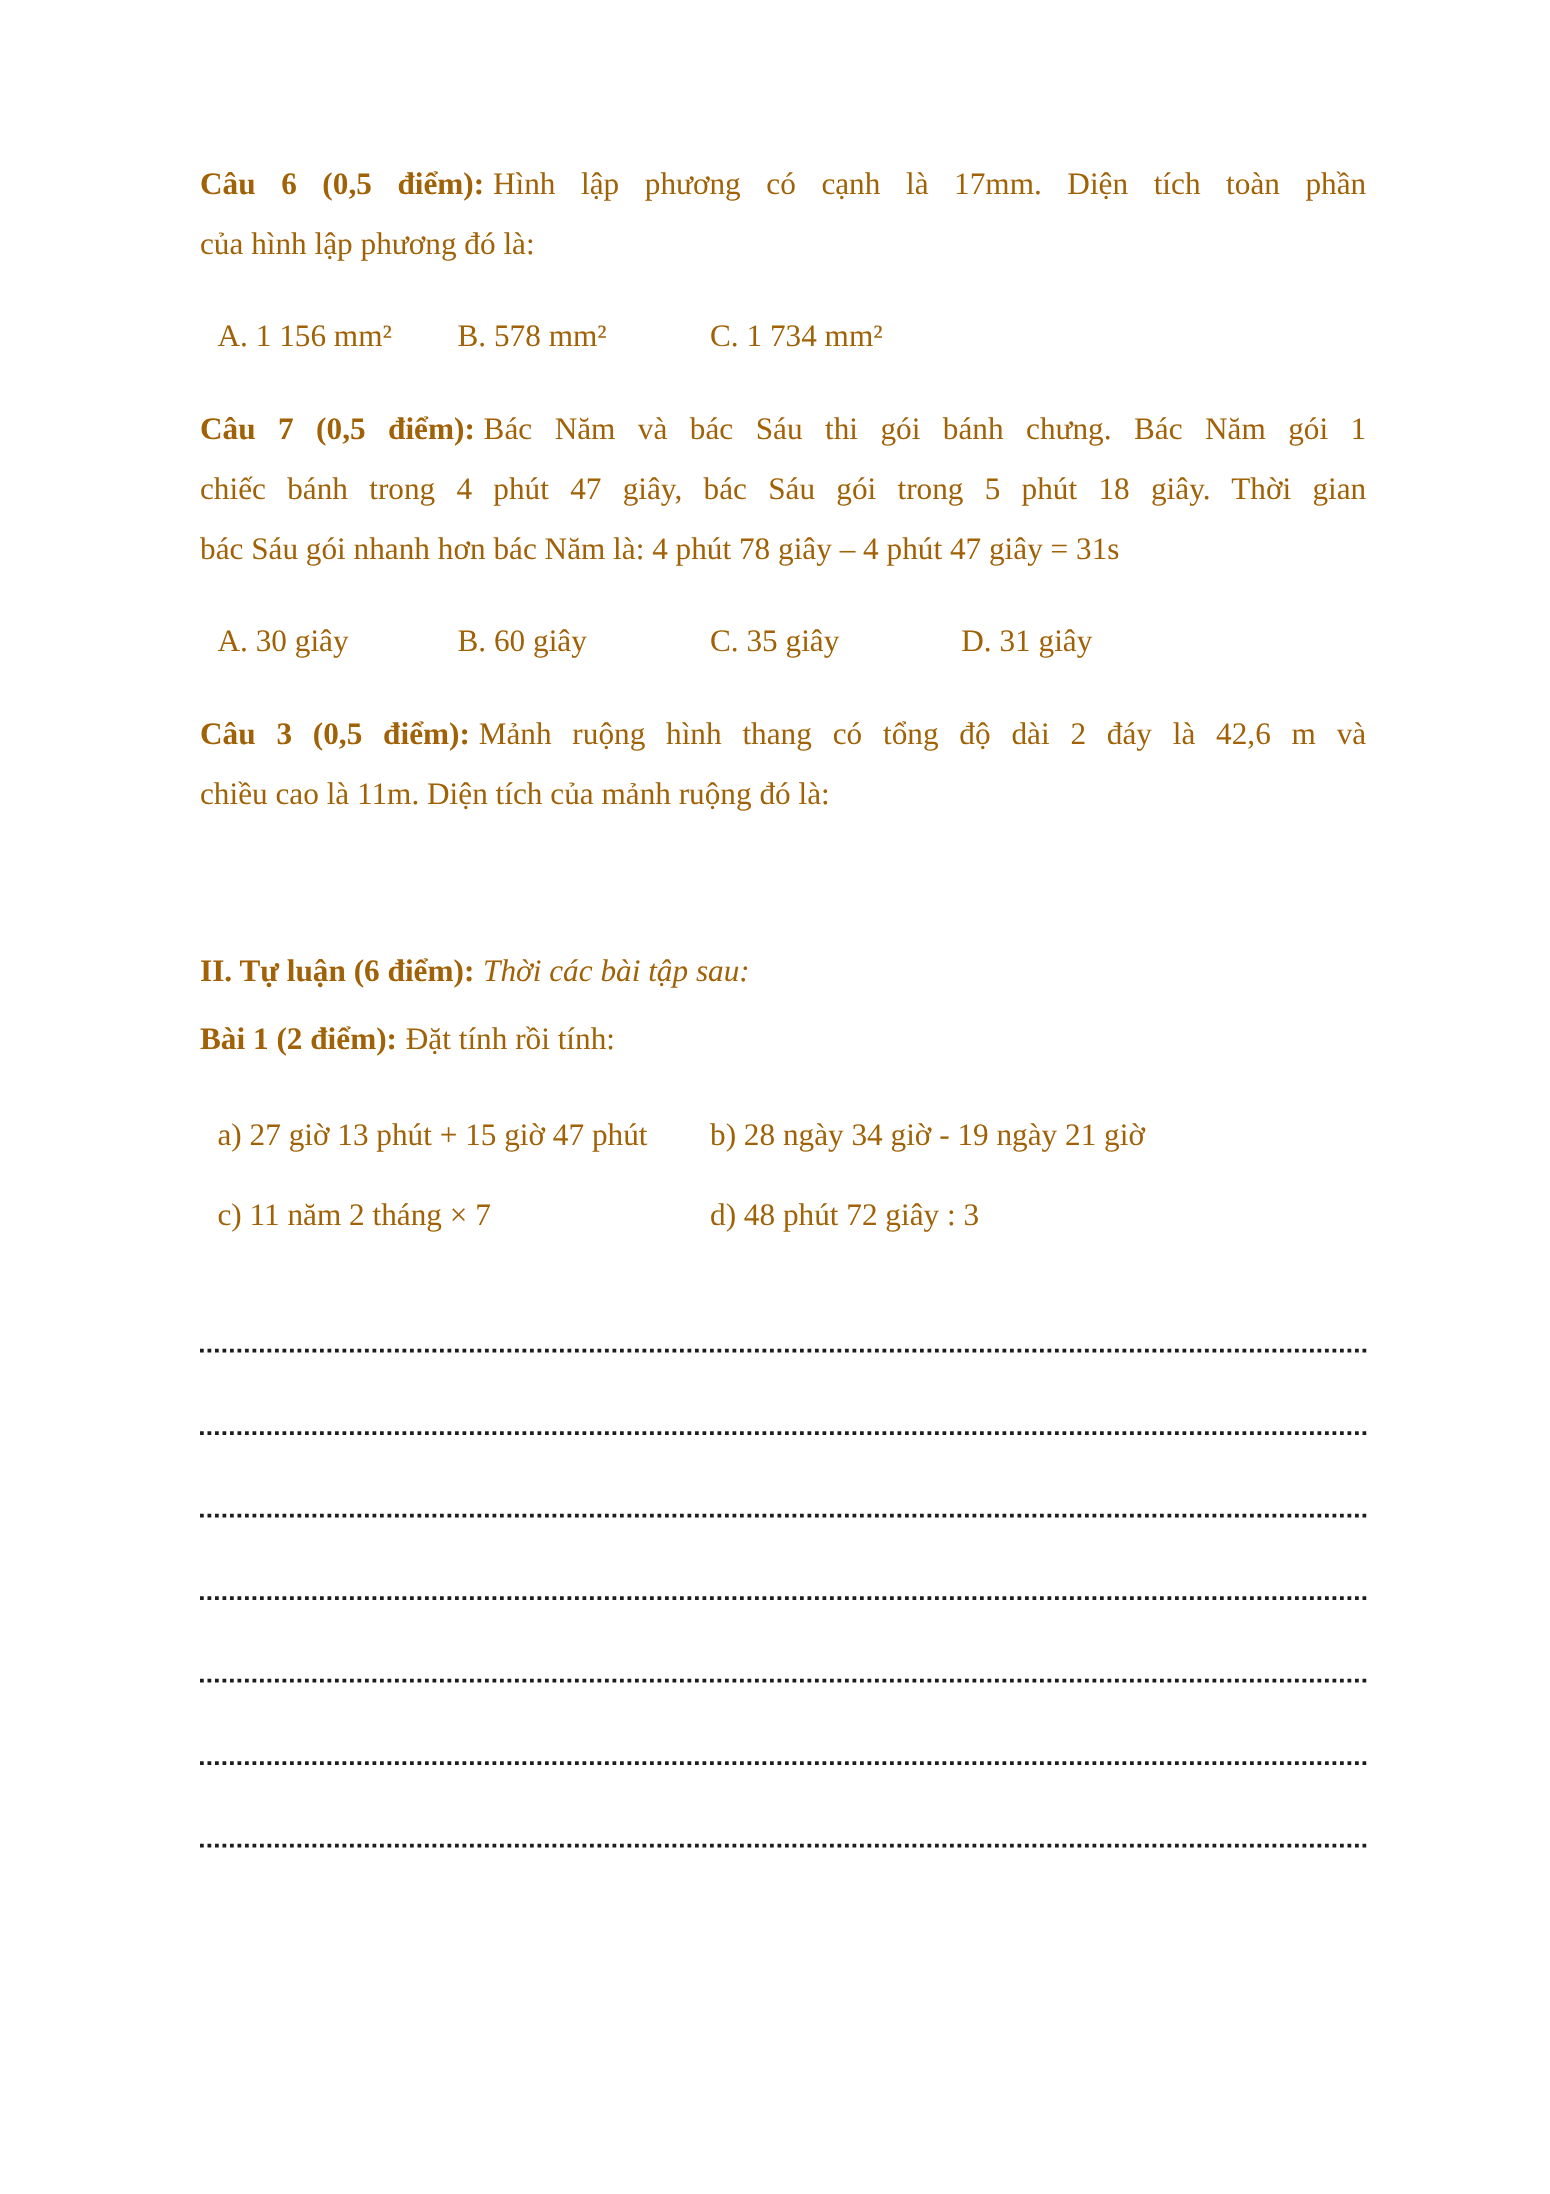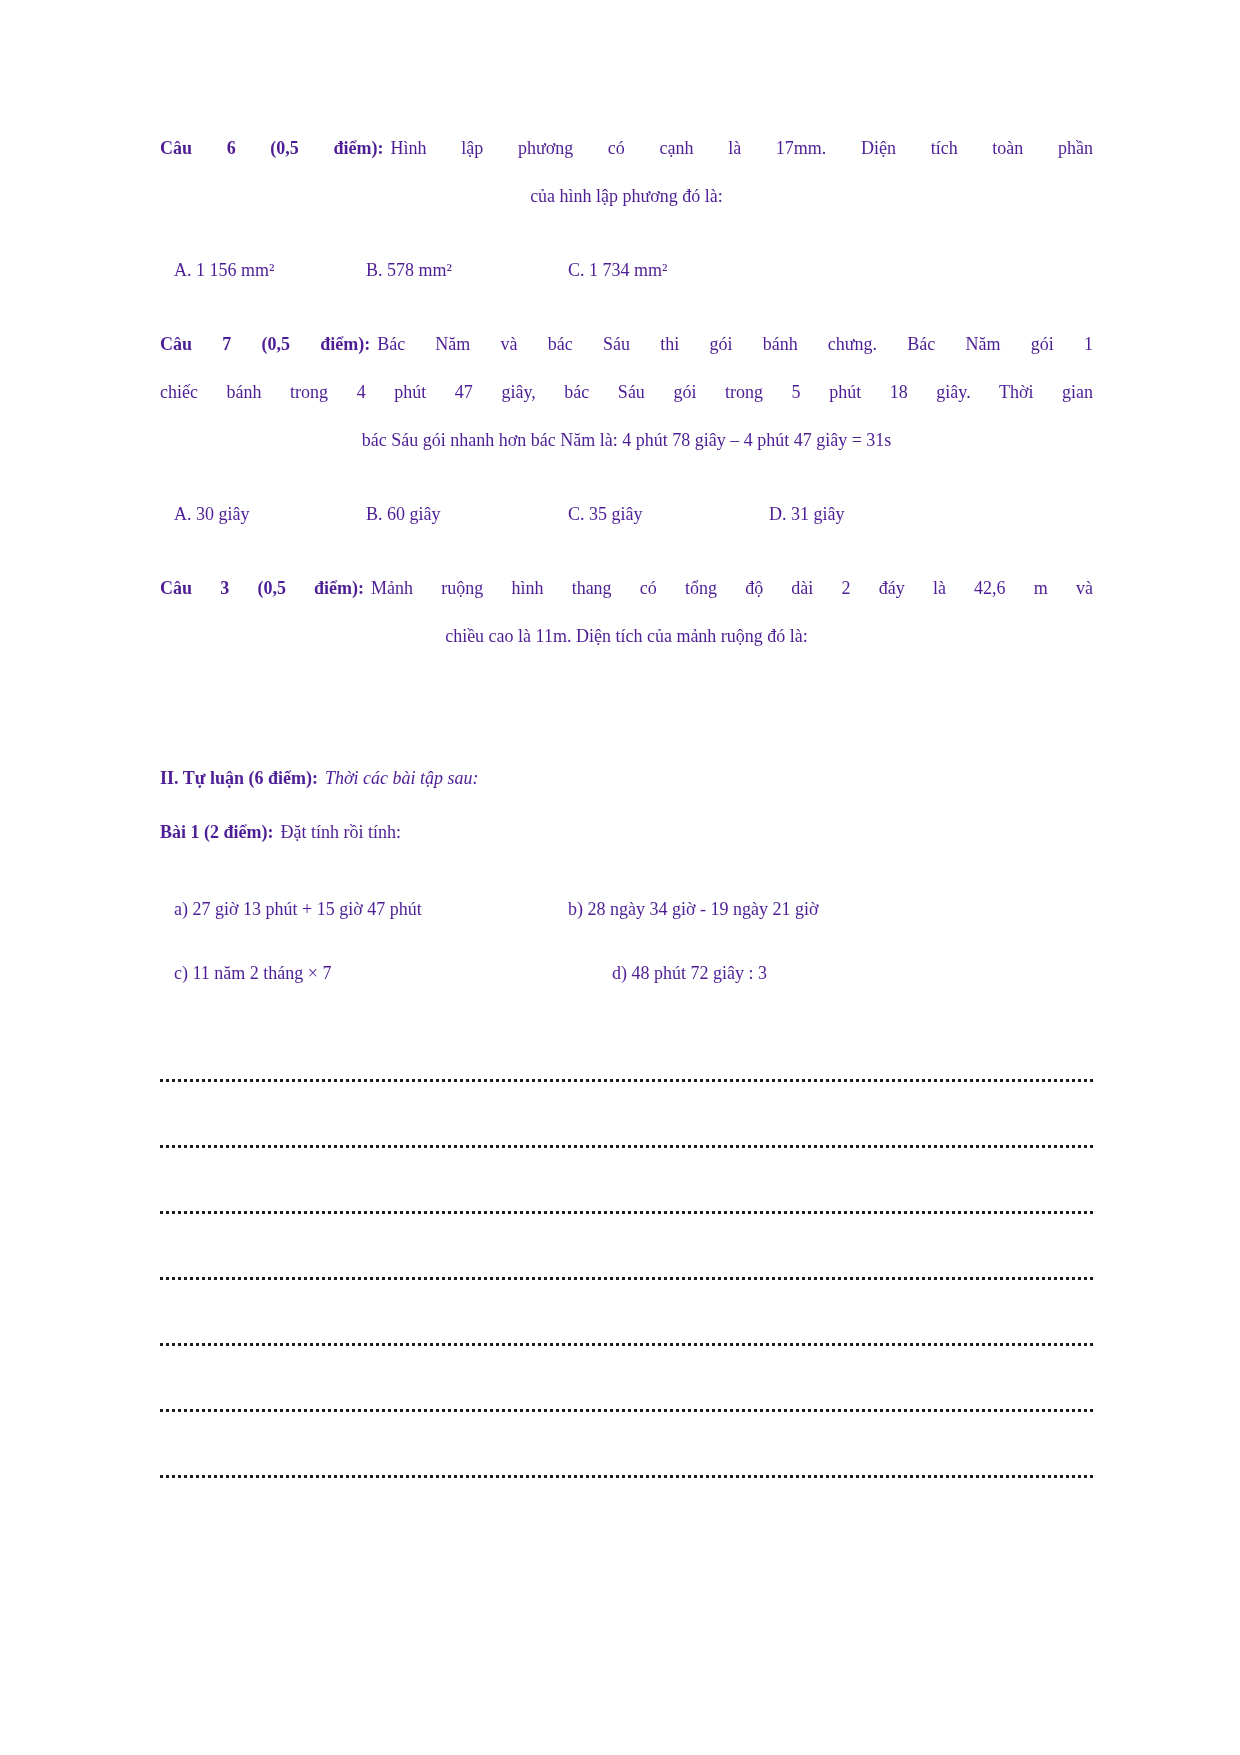--- a/index.html
+++ b/index.html
@@ -1,28 +1,28 @@
 <!DOCTYPE html>
 <html><head>
 <meta charset="utf-8">
 <style>
   html, body { margin: 0; padding: 0; background: #ffffff; }
   .page {
     position: relative;
     width: 1240px;
     height: 1755px;
     background: #ffffff;
-    color: #4c1d95;
+    color: #a16207;
     font-family: "Liberation Serif", "DejaVu Serif", serif;
-    font-size: 18px;
+    font-size: 25px;
     box-sizing: border-box;
     padding: 124px 147px 0 160px;
     overflow: hidden;
   }
-  .line { line-height: 48px; white-space: nowrap; text-align: center; }
+  .line { line-height: 48px; white-space: nowrap; }
   .line.just { text-align: justify; text-align-last: justify; }
   .qlabel { font-weight: bold; padding-right: 7px; }
   .options-row {
     display: grid;
     grid-template-columns: 192px 202px 201px 1fr;
     padding-left: 14px;
     line-height: 48px;
     margin-top: 26px;
     margin-bottom: 26px;
     white-space: nowrap;
@@ -35,21 +35,21 @@
   .exercise-heading { margin-top: 6px; line-height: 48px; white-space: nowrap; }
   .parts-row {
     display: grid;
     grid-template-columns: 394px 1fr;
     padding-left: 14px;
     line-height: 48px;
     white-space: nowrap;
     font-family: Liberation Serif, serif;
   }
   .parts-row.first { margin-top: 29px; }
-  .parts-row.second { margin-top: 16px; gap: 44px; }
+  .parts-row.second { margin-top: 16px; }
   .answer-lines { margin-top: 19px; }
   .dotline {
     height: 63px;
     border-bottom: 3px dotted #1c1c1c;
     width: 100%;
   }
 </style>
 </head>
 <body>
 

